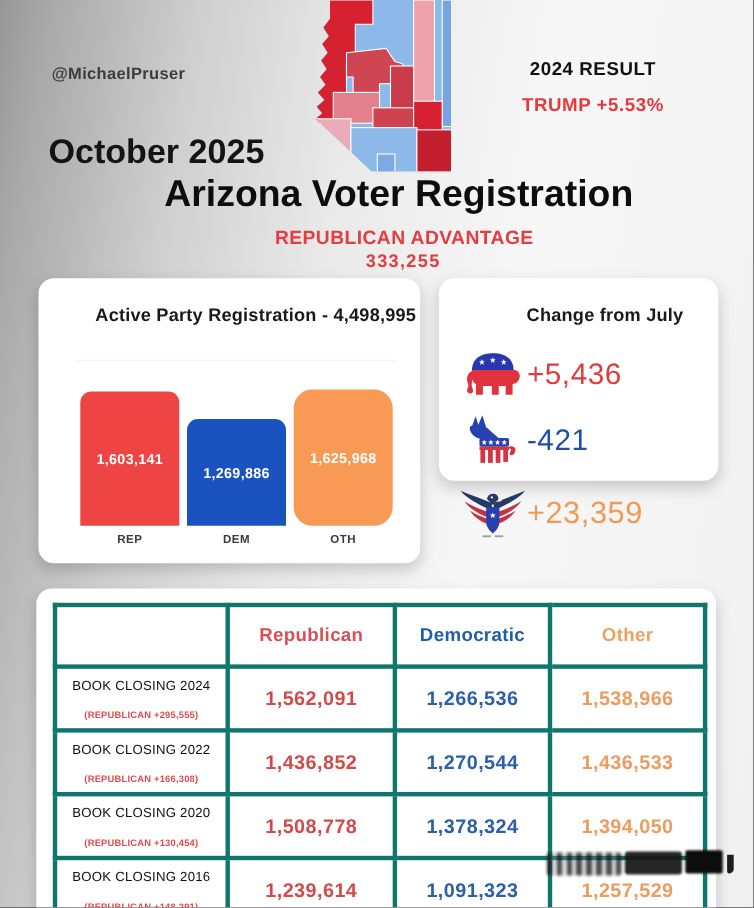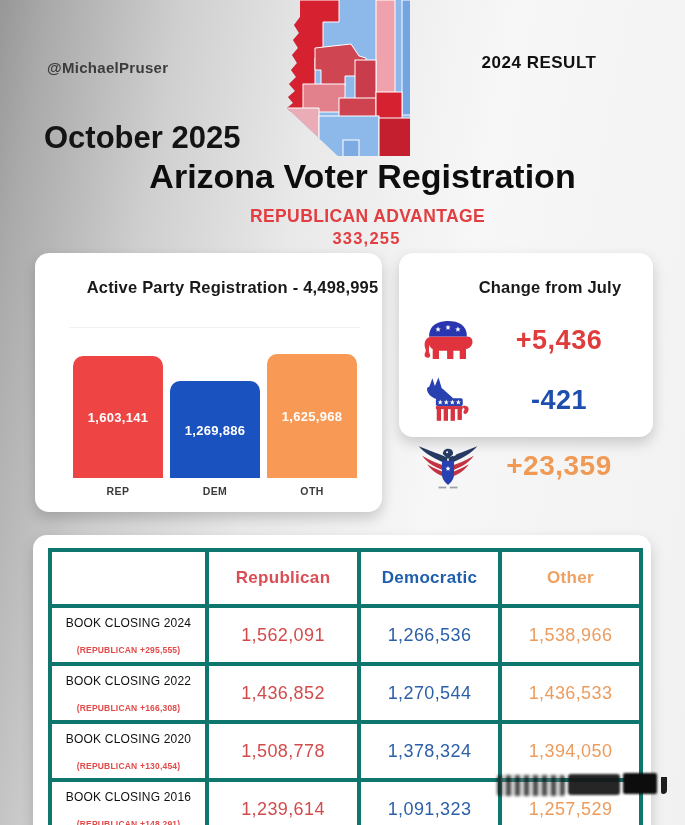--- a/index.html
+++ b/index.html
@@ -24,29 +24,29 @@
   #chg-card{left:399px;top:253px;width:254px;height:184px;}
   .card-title{margin-top:25px;text-align:center;font-size:16.5px;font-weight:700;color:#191919;letter-spacing:.2px;padding-left:48px;}
   
   .gridline{position:absolute;left:34px;right:22px;top:74px;height:1px;background:#f0f0f0;}
   .bar{position:absolute;bottom:34px;width:90px;border-radius:10px 10px 0 0;}
   .bar-label{position:absolute;top:50%;transform:translateY(-50%);width:100%;text-align:center;color:#fff;font-weight:700;font-size:13px;letter-spacing:.3px;}
   .axis-label{position:absolute;bottom:15px;width:90px;text-align:center;font-size:10.5px;font-weight:700;color:#3a3a3a;letter-spacing:.4px;}
   
   .change-row{position:absolute;left:18px;right:14px;display:flex;align-items:center;height:54px;}
   .change-icon{width:62px;display:flex;justify-content:center;align-items:center;}
-  .change-value{flex:1;text-align:center;font-size:27px;font-weight:700;letter-spacing:.5px;}
+  .change-value{flex:1;font-size:27px;font-weight:400;letter-spacing:.5px;}
   
   #table-card{left:33px;top:535px;width:618px;height:300px;border-radius:14px 14px 0 0;}
   table{position:absolute;left:15px;top:13px;border-collapse:collapse;table-layout:fixed;}
   th,td{border:4px solid #0f766e;text-align:center;vertical-align:middle;padding:0;}
   thead tr{height:56px;}
   tbody tr{height:58px;}
   th{font-size:17px;font-weight:700;letter-spacing:.3px;}
-  td.val{font-size:18px;font-weight:400;letter-spacing:.4px;}
+  td.val{font-size:18px;font-weight:700;letter-spacing:.4px;}
   .row-label{font-size:12px;font-weight:400;color:#101010;letter-spacing:.2px;}
   .row-sublabel{margin-top:15px;font-size:8.5px;font-weight:700;color:#e24a4a;letter-spacing:.2px;}
   
   .watermark{position:absolute;left:497px;top:770px;width:172px;height:32px;z-index:9;}
   .wm-a{position:absolute;left:0;top:5px;width:68px;height:21px;border-radius:3px;filter:blur(1.5px);
         background:repeating-linear-gradient(90deg,rgba(25,25,25,.78) 0 5px,rgba(150,150,150,.35) 5px 9px);}
   .wm-b{position:absolute;left:71px;top:4px;width:52px;height:21px;border-radius:3px;background:#161616;opacity:.93;filter:blur(1.2px);}
   .wm-c{position:absolute;left:126px;top:3px;width:34px;height:21px;border-radius:2px;background:#0d0d0d;filter:blur(1px);}
   .wm-d{position:absolute;left:164px;top:7px;width:6px;height:17px;border-radius:0 0 4px 2px;background:#1e1e1e;}
 </style>
@@ -78,38 +78,39 @@
         <polygon points="0,108 36,108 36,138 0,138" fill="#eaacb6"></polygon>
         <rect x="36" y="116" width="60" height="52" fill="#8cb9e9"></rect>
         <rect x="60" y="140" width="16" height="28" fill="#7cabe4"></rect>
         <rect x="96" y="118" width="34" height="50" fill="#c31f2e"></rect>
       </g>
     </svg>
   </div>
 
   <div class="result-block">
     <div class="result-label">2024 RESULT</div>
+    <div class="result-value">TRUMP +5.53%</div>
   </div>
 
   <div class="date-title">October 2025</div>
   <div class="main-title">Arizona Voter Registration</div>
   <div class="adv-label">REPUBLICAN ADVANTAGE</div>
   <div class="adv-value">333,255</div>
 
   <div class="card" id="reg-card">
     <div class="card-title">Active Party Registration - 4,498,995</div>
     <div class="gridline"></div>
 
     <div class="bar" style="left: 38px; height: 122px; background: #ef4444;">
       <div class="bar-label">1,603,141</div>
     </div>
     <div class="bar" style="left: 135px; height: 97px; background: rgb(26, 83, 192);">
       <div class="bar-label">1,269,886</div>
     </div>
-    <div class="bar" style="left: 232px; height: 124px; background: rgb(248, 154, 85);">
+    <div class="bar" style="left: 232px; height: 124px; background: rgb(248, 154, 85); border-radius: 17px;">
       <div class="bar-label">1,625,968</div>
     </div>
 
     <div class="axis-label" style="left:38px">REP</div>
     <div class="axis-label" style="left:135px">DEM</div>
     <div class="axis-label" style="left:232px">OTH</div>
   </div>
 
   <div class="card" id="chg-card">
     <div class="card-title">Change from July</div>

